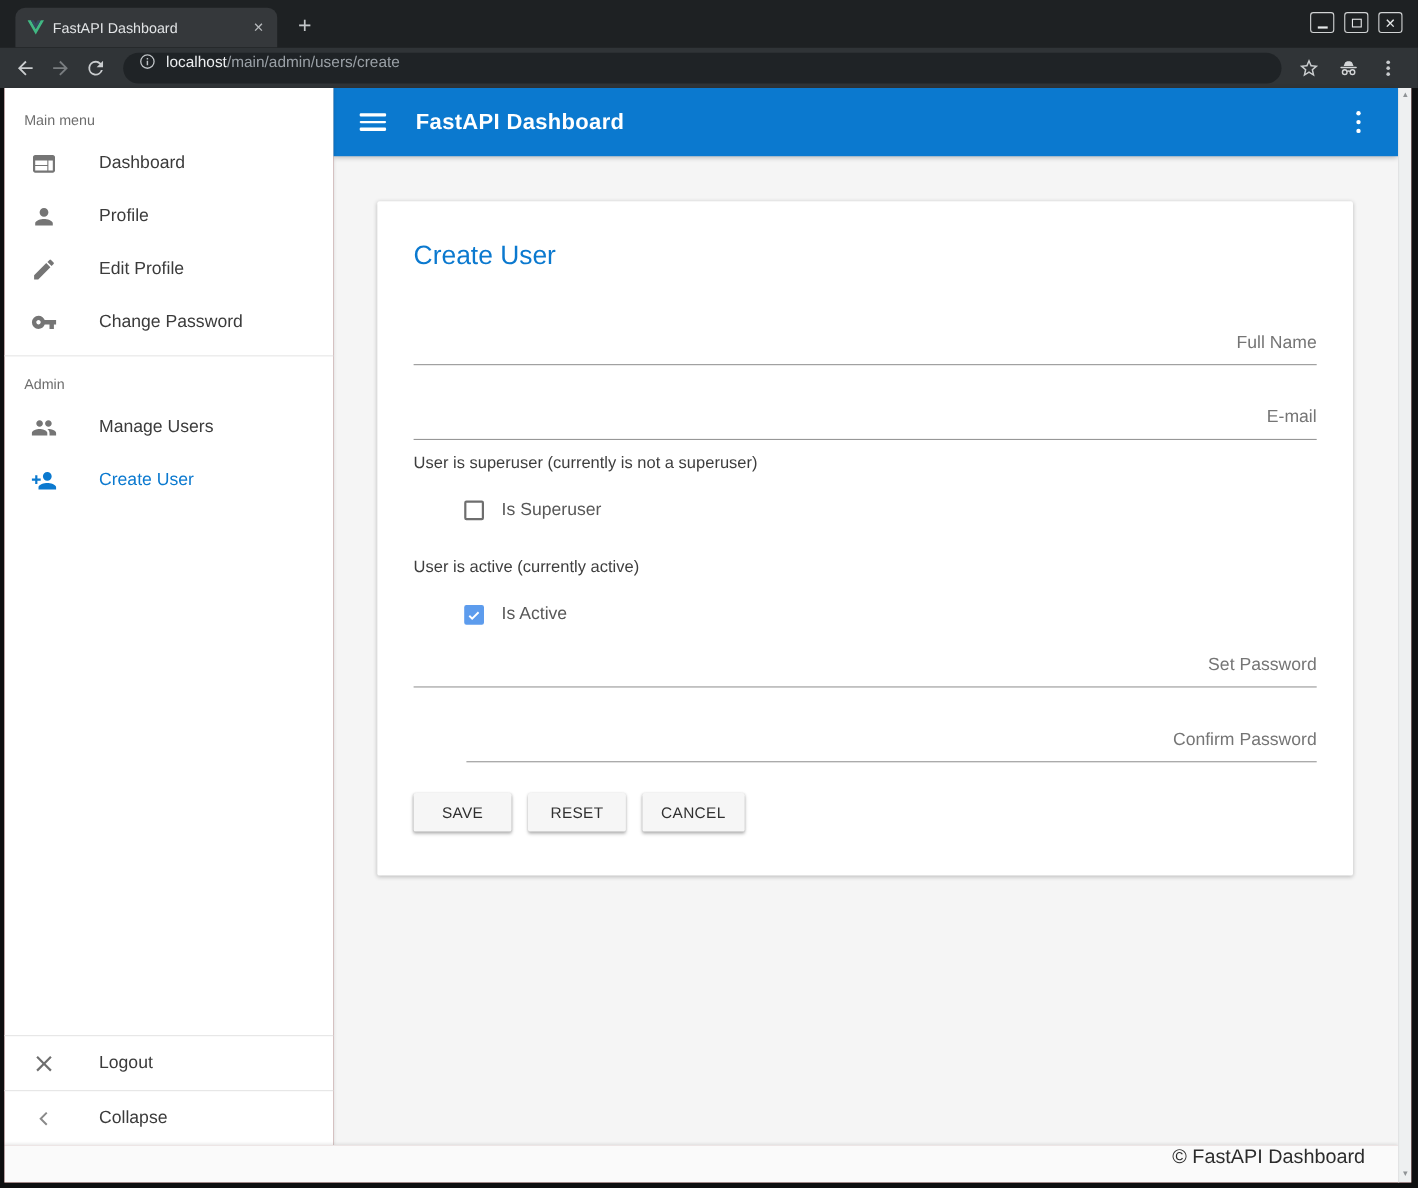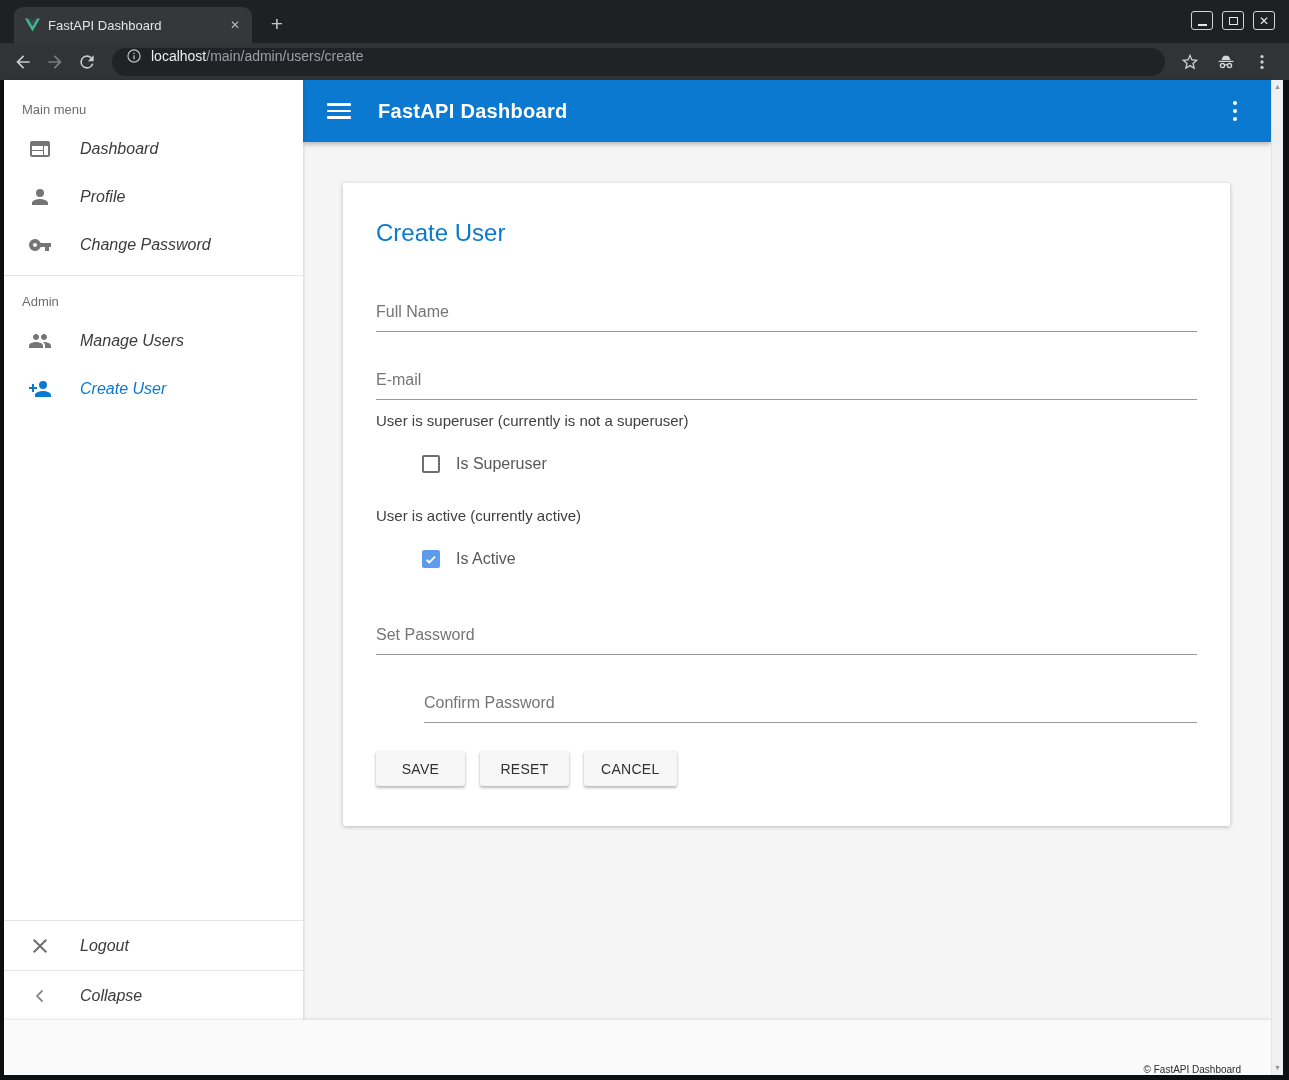--- a/index.html
+++ b/index.html
@@ -64,21 +64,21 @@
   .content-row { flex:1; display:flex; min-height:0; }
 
   
   .sidebar {
     width:299px; background:#ffffff; display:flex; flex-direction:column;
     box-shadow:1px 0 3px rgba(0,0,0,0.12); z-index:2;
   }
   .section-header { font-size:13px; color:#6d6d6d; padding:22px 18px 8px; }
   .menu-item {
     height:48px; display:flex; align-items:center; padding:0 16px;
-    gap:28px; font-size:16px; color:#3b3b3b; cursor:pointer;font-style:italic;
+    gap:38px; font-size:16px; color:#3b3b3b; cursor:pointer;
   }
   .menu-item .mi-icon { width:24px; height:24px; margin-left:8px; color:#757575; flex:none; }
   .menu-item .mi-icon svg { width:24px; height:24px; display:block; }
   .menu-item.active { color:var(--primary,#0b79cf); }
   .menu-item.active .mi-icon { color:var(--primary,#0b79cf); }
   .sb-divider { height:1px; background:#e5e5e5; margin:6px 0; }
   .sidebar-bottom { margin-top:auto; }
   .sidebar-bottom .menu-item { height:49px; }
   .sidebar-bottom .mi-icon { color:#6f6f6f; }
 
@@ -98,21 +98,21 @@
   .content { flex:1; padding:41px 40px 0; overflow:hidden; }
   .card {
     width:887px; background:#ffffff; border-radius:2px;
     box-shadow:0 1px 4px rgba(0,0,0,0.24);
     padding:36px 33px 40px;
   }
   .form-title { margin:0 0 48px; font-size:24px; font-weight:500; color:var(--primary,#0b79cf); }
   .field { margin-bottom:31px; }
   .text-field {
     width:100%; border:none; border-bottom:1px solid #979797; background:transparent;
-    font-size:16px; font-family:inherit; color:#212121; padding:8px 0 10px; outline:none;
+    font-size:16px; font-family:inherit; color:#212121; padding:8px 0 10px; outline:none;text-align:right;
   }
   .text-field::placeholder { color:#757575; opacity:1; }
   .note { font-size:15px; color:#3e3e3e; margin:0 0 26px; }
   .checkrow { display:flex; align-items:center; gap:16px; margin:0 0 34px 3px; cursor:pointer;padding-left:43px; }
   .checkbox {
     width:18px; height:18px; border:2px solid #6e6e6e; border-radius:2px; flex:none;
     display:flex; align-items:center; justify-content:center;
   }
   .checkbox.checked { background:var(--checkbox-checked,#5d9ced); border-color:var(--checkbox-checked,#5d9ced); }
   .checkbox svg { width:15px; height:15px; }
@@ -120,22 +120,22 @@
   .btn-row { display:flex; gap:15px; margin-top:28px; }
   .btn {
     min-width:89px; height:35px; padding:0 17px; background:#f6f6f6; border:none;
     border-radius:2px; box-shadow:0 2px 3px rgba(0,0,0,0.26), 0 0 2px rgba(0,0,0,0.12);
     font-size:14px; font-weight:500; letter-spacing:0.3px; color:#303030;
     font-family:inherit; cursor:pointer;
   }
 
   
   .footer {
-    height:55px; background:#fafafa; display:flex; align-items:flex-end;
-    justify-content:flex-end; padding-right:30px; font-size:10px; color:#2c2c2c;
+    height:34px; background:#fafafa; display:flex; align-items:flex-start;
+    justify-content:flex-end; padding-right:30px; font-size:18px; color:#2c2c2c;
     box-shadow:0 -1px 3px rgba(0,0,0,0.10); z-index:3;
   }
 
   
   .scroll-col {
     width:12px; background:#eef0f1; border-left:1px solid #e2e4e5;
     display:flex; flex-direction:column; justify-content:space-between; align-items:center;
     padding:3px 0 4px; z-index:4;
   }
   .scroll-arrow { font-size:7px; color:#8f9396; line-height:1; cursor:pointer; }
@@ -237,20 +237,28 @@
 
           <div class="menu-item">
             <span class="mi-icon">
               <svg viewBox="0 0 24 24" fill="currentColor">
                   <path d="M12 12a4 4 0 1 0-4-4 4 4 0 0 0 4 4zm0 2c-2.67 0-8 1.34-8 4v2h16v-2c0-2.66-5.33-4-8-4z"></path>
                 </svg>
             </span>
             <span class="mi-label">Profile</span>
           </div>
 
+          <div class="menu-item">
+            <span class="mi-icon">
+              <svg viewBox="0 0 24 24" fill="currentColor">
+                  <path d="M3 17.25V21h3.75L17.81 9.94l-3.75-3.75L3 17.25zM20.71 7.04a1 1 0 0 0 0-1.41l-2.34-2.34a1 1 0 0 0-1.41 0l-1.83 1.83 3.75 3.75 1.83-1.83z"></path>
+                </svg>
+            </span>
+            <span class="mi-label">Edit Profile</span>
+          </div>
 
           <div class="menu-item">
             <span class="mi-icon">
               <svg viewBox="0 0 24 24" fill="currentColor">
                   <path d="M12.65 10C11.83 7.67 9.61 6 7 6a6 6 0 0 0 0 12c2.61 0 4.83-1.67 5.65-4H17v4h4v-4h2v-4H12.65zM7 14c-1.1 0-2-.9-2-2s.9-2 2-2 2 .9 2 2-.9 2-2 2z"></path>
                 </svg>
             </span>
             <span class="mi-label">Change Password</span>
           </div>
 
@@ -324,21 +332,21 @@
                 <input class="text-field" type="text" placeholder="E-mail" style="">
               </div>
 
               <p class="note">User is superuser (currently is not a superuser)</p>
               <div class="checkrow">
                 <span class="checkbox"></span>
                 <span class="checklabel">Is Superuser</span>
               </div>
 
               <p class="note">User is active (currently active)</p>
-              <div class="checkrow" style="margin-bottom:50px;">
+              <div class="checkrow" style="margin-bottom:20px;">
                 <span class="checkbox checked">
                   <svg viewBox="0 0 24 24" fill="none" stroke="#ffffff" stroke-width="3">
                       <path d="M4.5 12.5l4.5 4.5 10-10"></path>
                     </svg>
                 </span>
                 <span class="checklabel">Is Active</span>
               </div>
 
               <div class="field">
                 <input class="text-field" type="password" placeholder="Set Password" style="">

